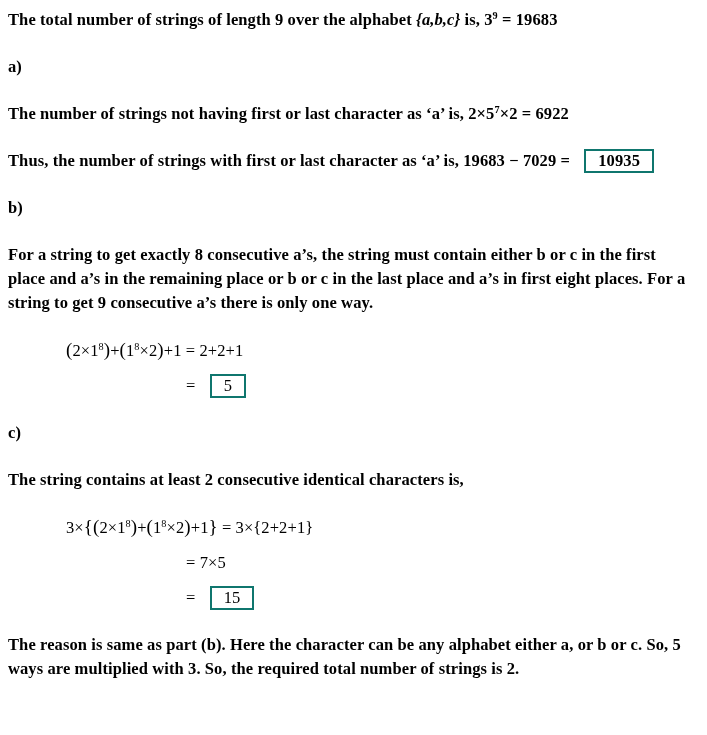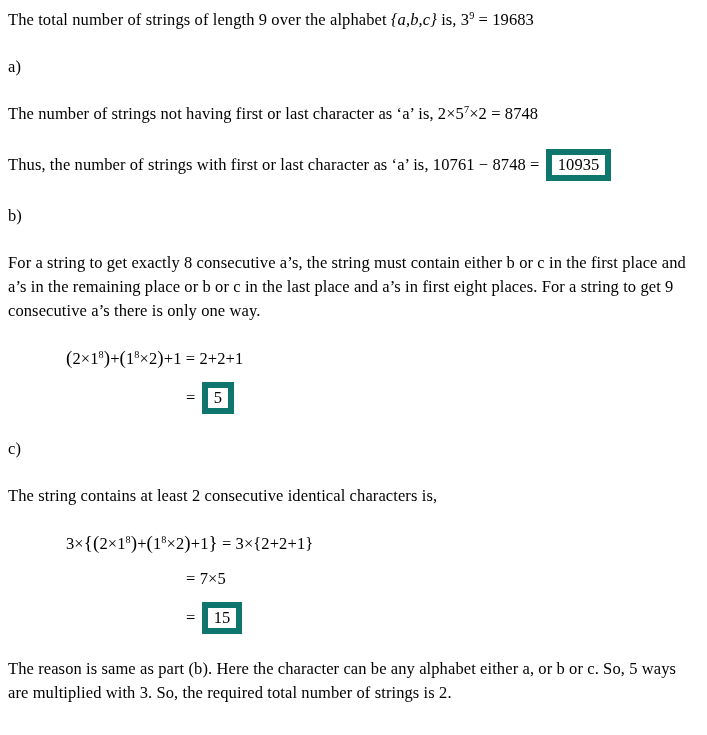--- a/index.html
+++ b/index.html
@@ -23,49 +23,49 @@
   }
   .para.label {
     margin-bottom: 23px;
   }
   .para.math {
     margin-bottom: 11px;
   }
   .para.math.last-step {
     margin-bottom: 23px;
   }
-  .indent-0 { padding-left: 0; }
+  .indent-0 { padding-left: 0; font-weight: bold; }
   .indent-1 { padding-left: 58px; }
   .indent-2 { padding-left: 178px; }
   .var { font-style: italic; }
   sup.seg-sup {
     font-size: 0.62em;
     line-height: 0;
     vertical-align: super;
   }
   span.boxed {
     display: inline-block;
-    border: 6px solid #0f766e;
-    padding: 0 6px;
+    border: 2px solid #0f766e;
+    padding: 0 12px;
     line-height: 20px;
-    margin-left: 2px;
+    margin-left: 10px;
   }
   .paren {
     font-size: 1.15em;
   }
 </style>
 </head>
 <body>
 
 <div>
   <div>
       <div class="para indent-0 text"><span>The total number of strings of length 9 over the alphabet </span><span class="var">{a,b,c}</span><span> is, 3</span><sup class="seg-sup">9</sup><span> = 19683</span></div>
       <div class="para indent-0 label"><span>a)</span></div>
-      <div class="para indent-0 text"><span>The number of strings not having first or last character as ‘a’ is, 2×5</span><sup class="seg-sup">7</sup><span>×2 = 8748</span></div>
-      <div class="para indent-0 text"><span>Thus, the number of strings with first or last character as ‘a’ is, 10761 − 8748 = </span><span class="boxed">10935</span></div>
+      <div class="para indent-0 text"><span>The number of strings not having first or last character as ‘a’ is, 2×5</span><sup class="seg-sup">7</sup><span>×2 = 6922</span></div>
+      <div class="para indent-0 text"><span>Thus, the number of strings with first or last character as ‘a’ is, 19683 − 7029 = </span><span class="boxed">10935</span></div>
       <div class="para indent-0 label"><span>b)</span></div>
       <div class="para indent-0 text"><span>For a string to get exactly 8 consecutive a’s, the string must contain either b or c in the first place and a’s in the remaining place or b or c in the last place and a’s in first eight places. For a string to get 9 consecutive a’s there is only one way.</span></div>
       <div class="para indent-1 math"><span class="paren">(</span><span>2×1</span><sup class="seg-sup">8</sup><span class="paren">)</span><span>+</span><span class="paren">(</span><span>1</span><sup class="seg-sup">8</sup><span>×2</span><span class="paren">)</span><span>+1 = 2+2+1</span></div>
       <div class="para indent-2 math last-step"><span>= </span><span class="boxed">5</span></div>
       <div class="para indent-0 label"><span>c)</span></div>
       <div class="para indent-0 text"><span>The string contains at least 2 consecutive identical characters is,</span></div>
       <div class="para indent-1 math"><span>3×</span><span class="paren">{</span><span class="paren">(</span><span>2×1</span><sup class="seg-sup">8</sup><span class="paren">)</span><span>+</span><span class="paren">(</span><span>1</span><sup class="seg-sup">8</sup><span>×2</span><span class="paren">)</span><span>+1</span><span class="paren">}</span><span> = 3×{2+2+1}</span></div>
       <div class="para indent-2 math"><span>= 7×5</span></div>
       <div class="para indent-2 math last-step"><span>= </span><span class="boxed">15</span></div>
       <div class="para indent-0 text"><span>The reason is same as part (b). Here the character can be any alphabet either a, or b or c. So, 5 ways are multiplied with 3. So, the required total number of strings is 2.</span></div>

